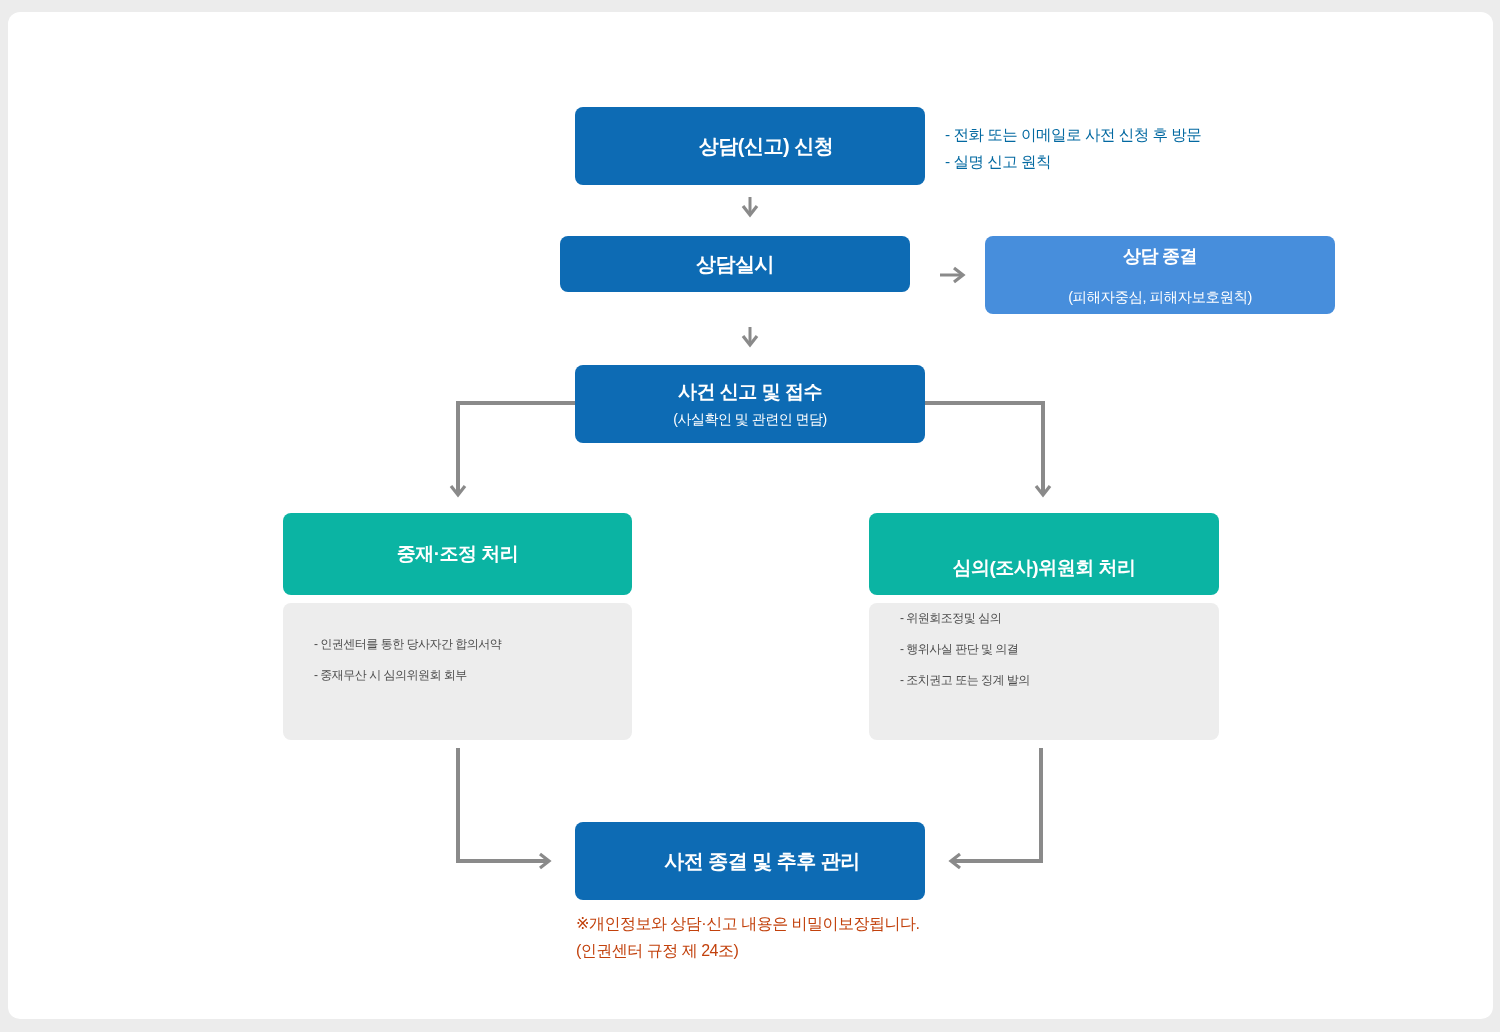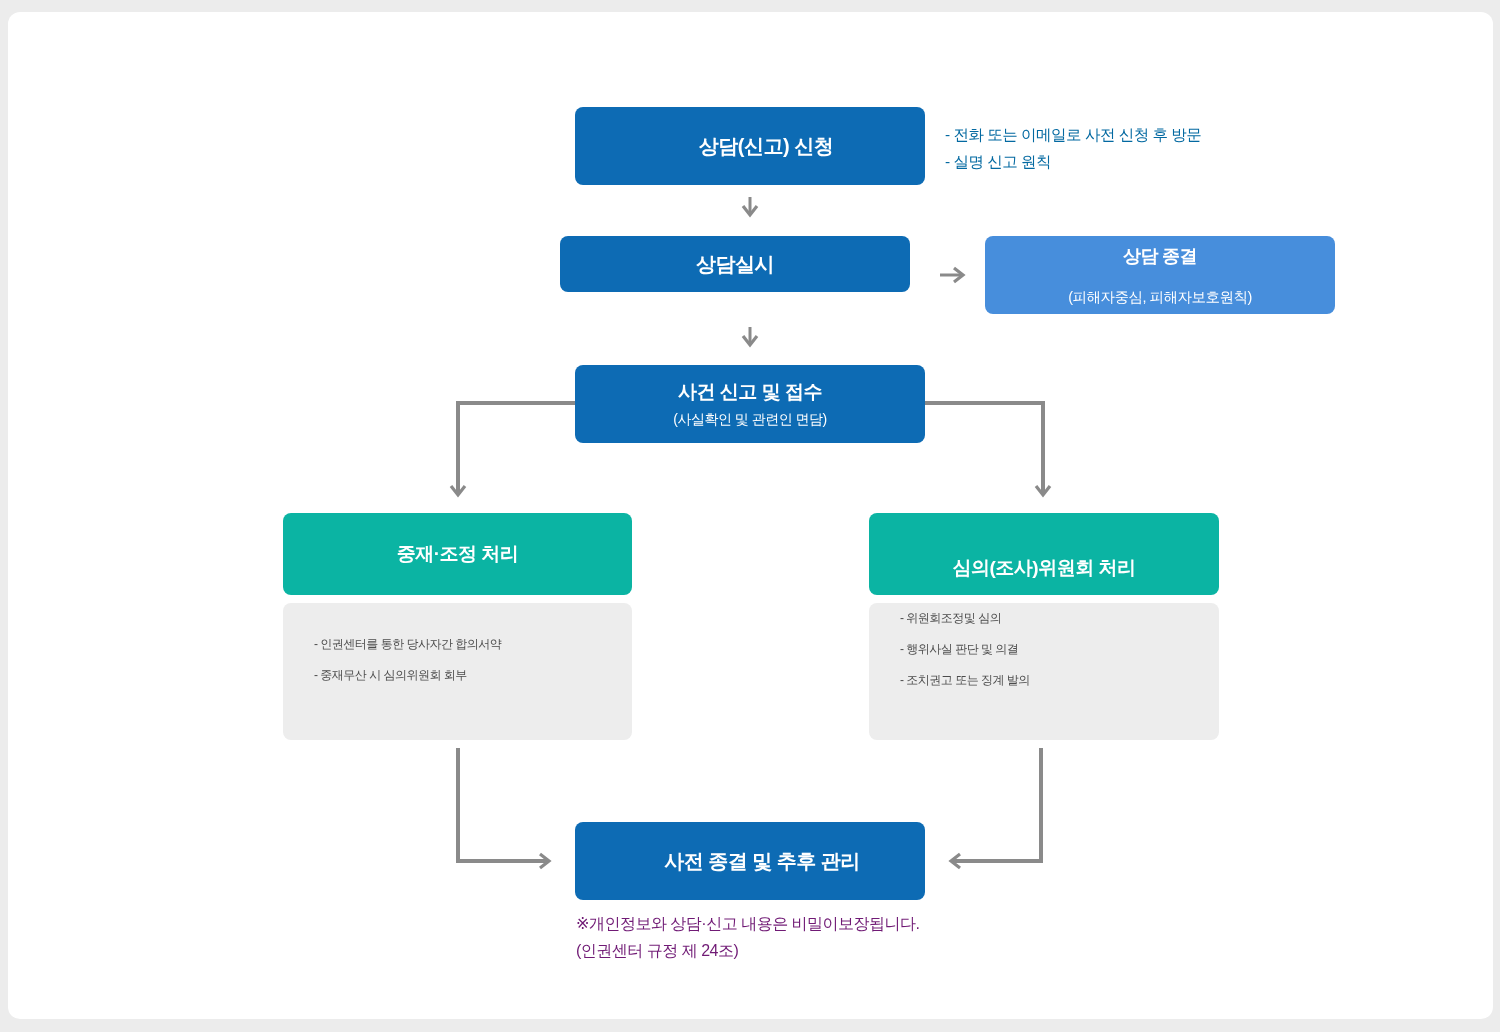--- a/index.html
+++ b/index.html
@@ -50,21 +50,21 @@
     position: absolute;
     left: 945px; top: 121px;
     color: #0369a1;
     font-size: 15.5px;
     letter-spacing: -0.5px;
   }
   .sidenotes .note { line-height: 27px; }
   .footnote {
     position: absolute;
     left: 576px; top: 910px;
-    color: #701a75;
+    color: #c2410c;
     font-size: 16px;
     letter-spacing: -0.5px;
   }
   .footnote .fline { line-height: 27px; }
   svg.connectors {
     position: absolute;
     left: 0; top: 0;
     pointer-events: none;
   }
   

